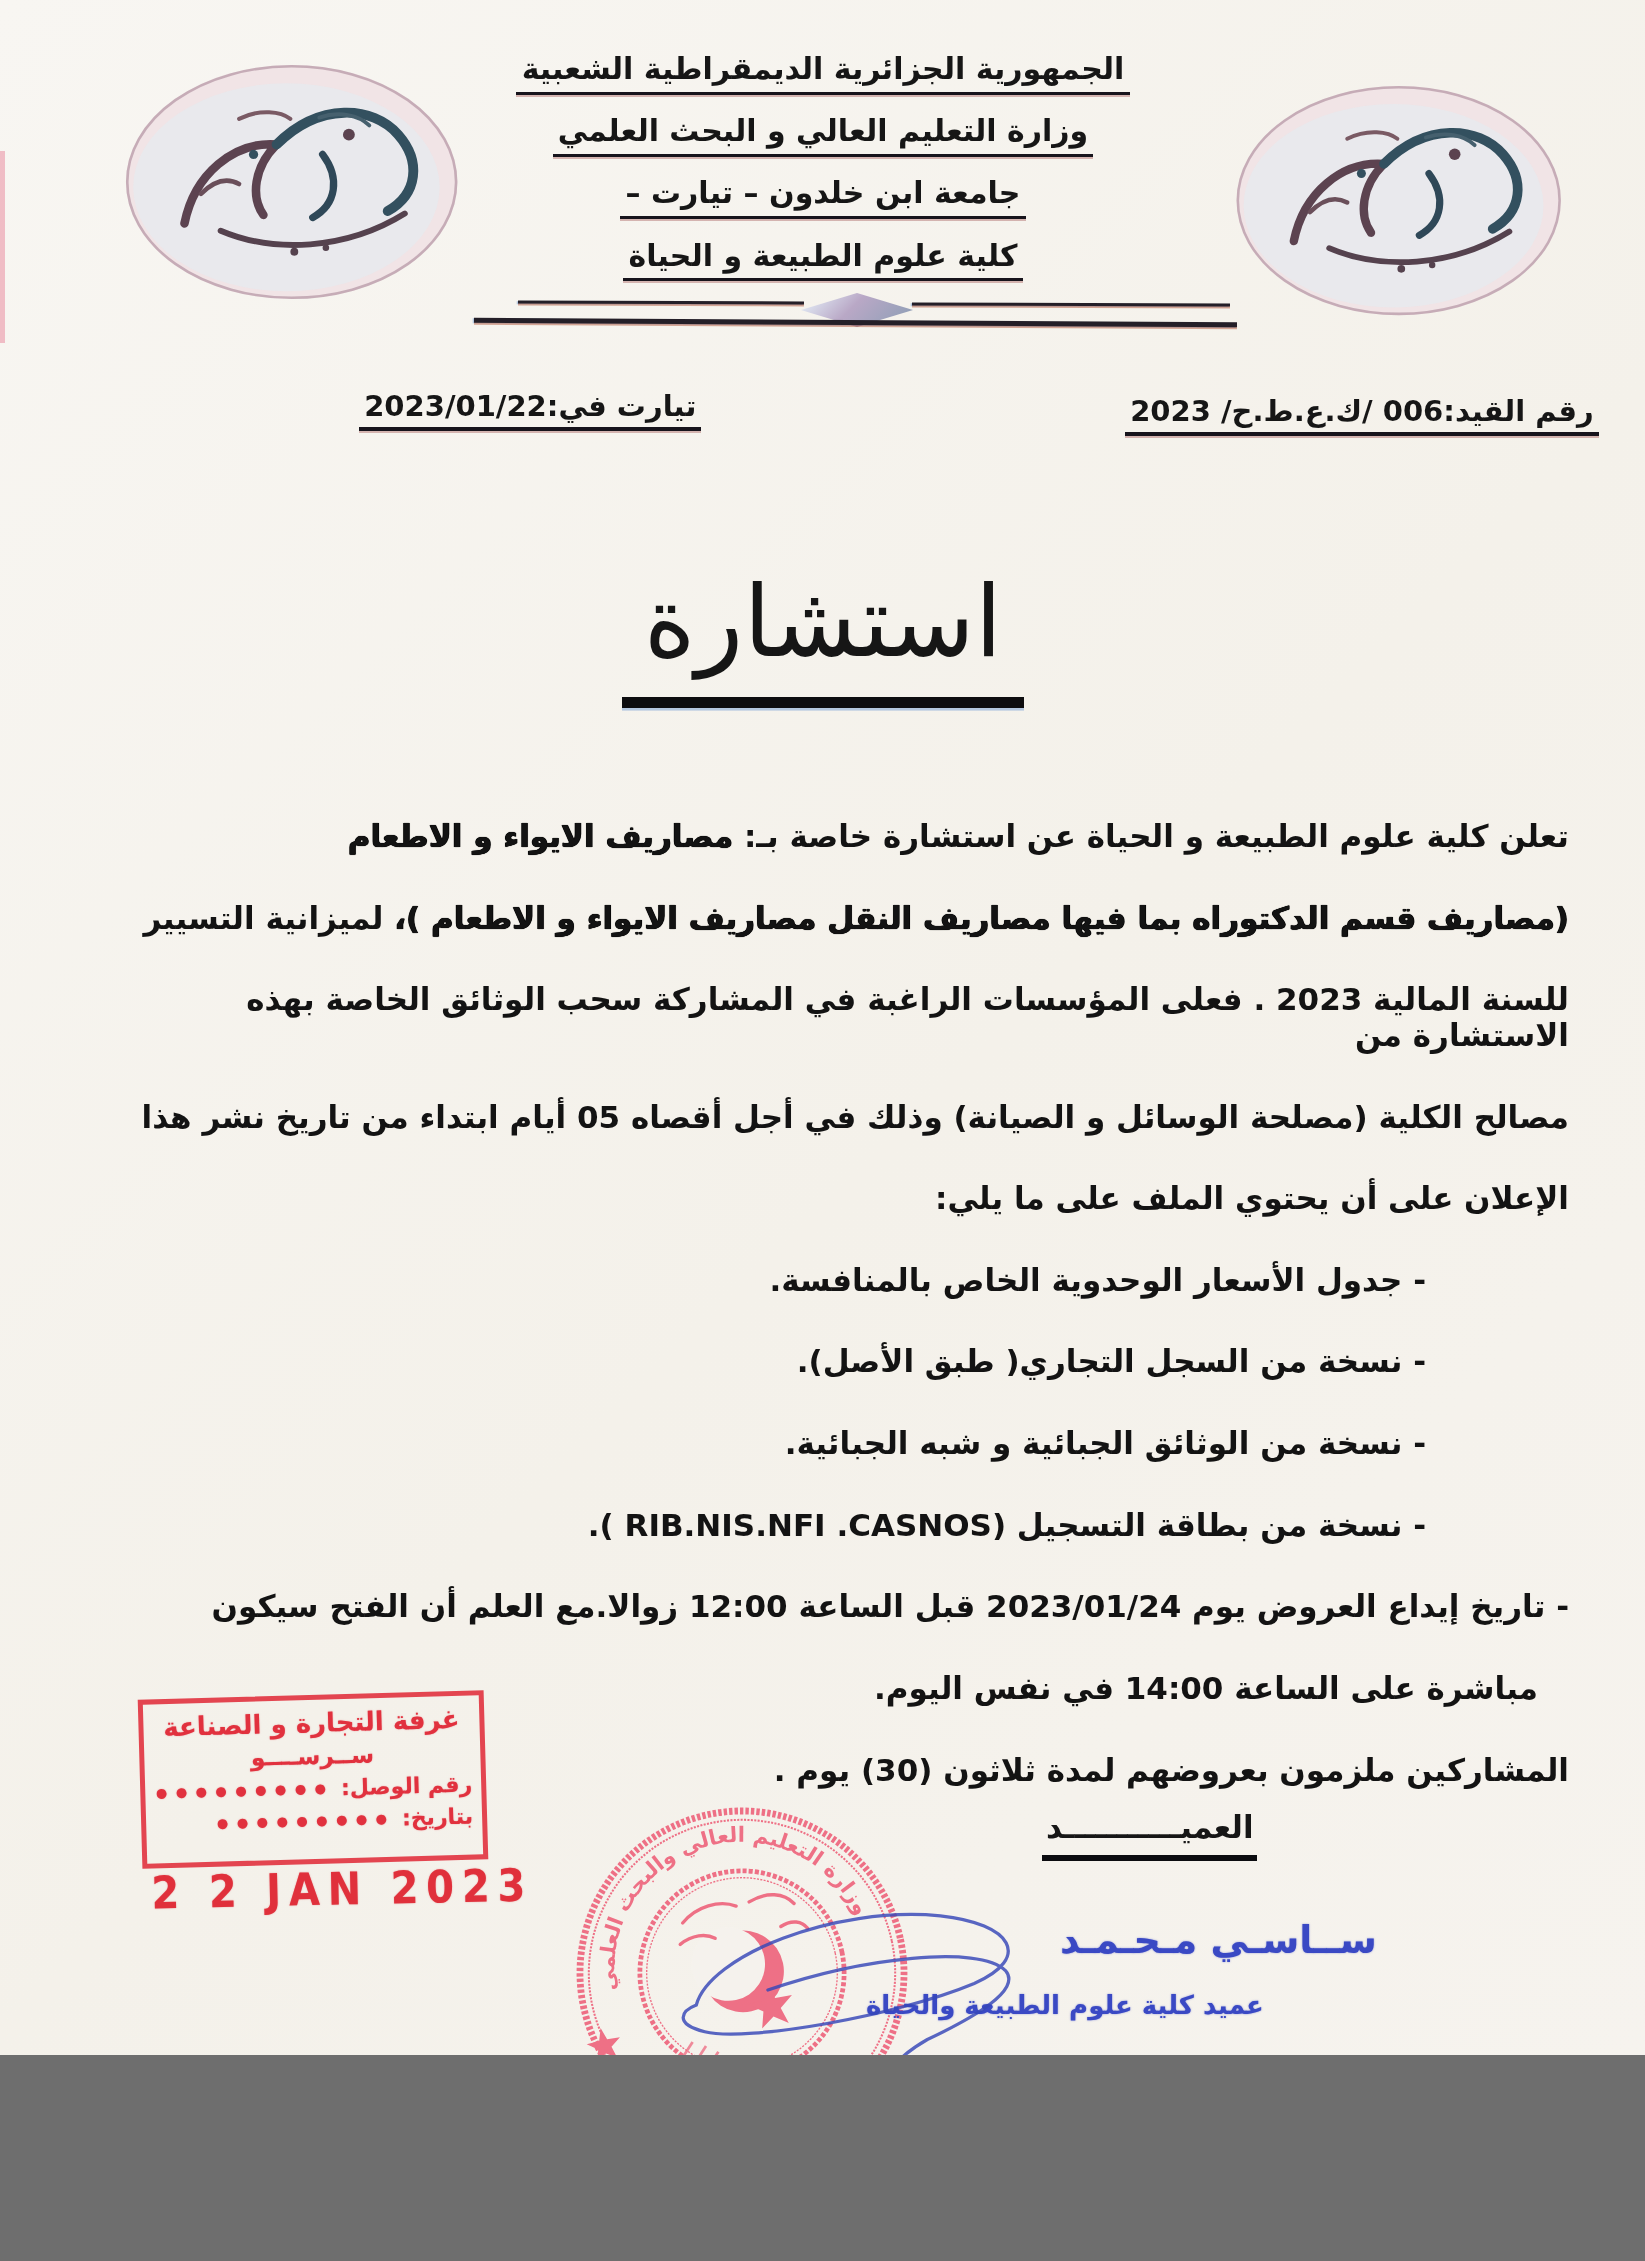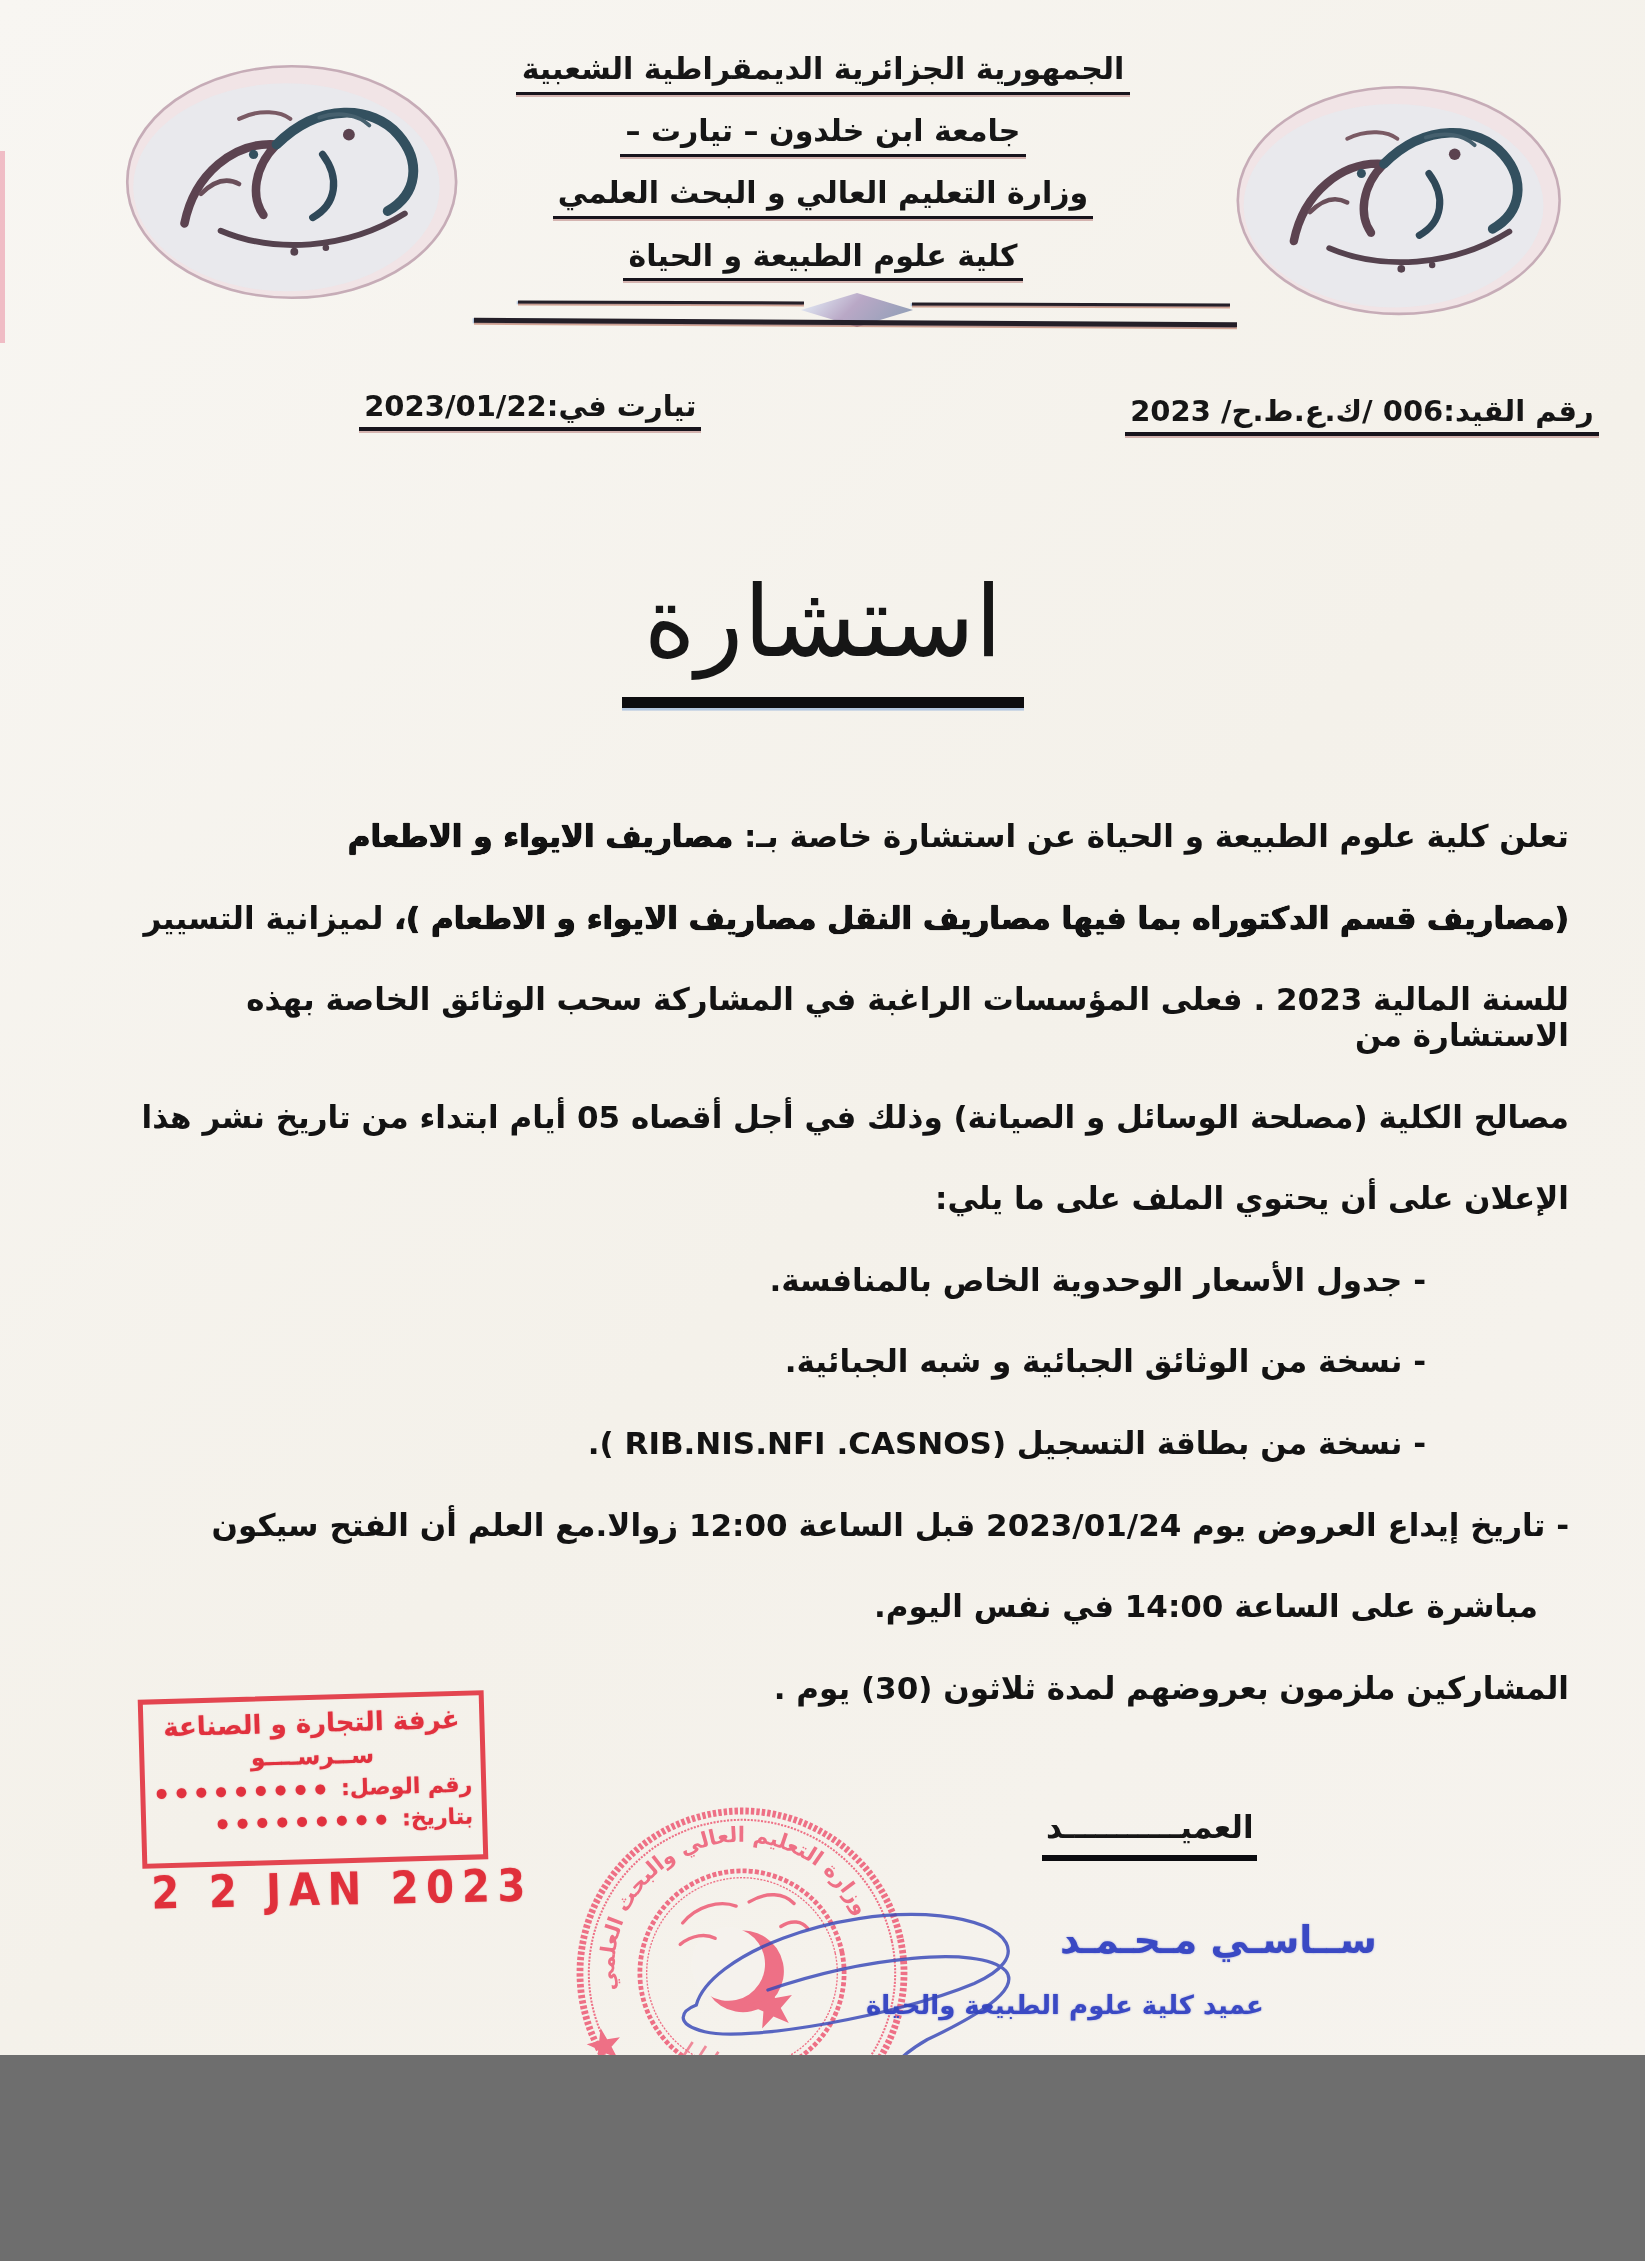--- a/index.html
+++ b/index.html
@@ -119,22 +119,22 @@
       <path d="M 120 210 C 140 190 160 185 178 195" stroke="#6a4f5a" stroke-width="7"></path>
     </g>
     <circle cx="345" cy="120" r="9" fill="#5c4350"></circle>
     <circle cx="200" cy="150" r="7" fill="#33505f"></circle>
     <circle cx="262" cy="298" r="6" fill="#55424e"></circle>
     <circle cx="310" cy="292" r="5" fill="#55424e"></circle>
   </svg>
 
   <div class="hdr">
     <div class="row"><span class="uline">الجمهورية الجزائرية الديمقراطية الشعبية</span></div>
+    <div class="row"><span class="uline">وزارة التعليم العالي و البحث العلمي</span></div>
     <div class="row"><span class="uline">جامعة ابن خلدون – تيارت –</span></div>
-    <div class="row"><span class="uline">وزارة التعليم العالي و البحث العلمي</span></div>
     <div class="row"><span class="uline">كلية علوم الطبيعة و الحياة</span></div>
   </div>
 
   <div class="divline" style="left:518px;top:301px;width:286px;height:3.3px;transform:rotate(0.2deg);"></div>
   <div class="diamond"></div>
   <div class="divline" style="left:912px;top:303px;width:318px;height:3.3px;transform:rotate(0.2deg);"></div>
   <div class="divline" style="left:474px;top:320px;width:763px;height:5.2px;transform:rotate(0.35deg);"></div>
 
   <div class="refnum">
     <span class="uline">رقم القيد:006 /ك.ع.ط.ح/ 2023</span>
@@ -154,20 +154,21 @@
     </div>
     <div class="b">
       <span class="xbold">(مصاريف قسم الدكتوراه بما فيها مصاريف النقل مصاريف الايواء و الاطعام )،</span>
       <span> </span>
       <span>لميزانية التسيير</span>
     </div>
     <div class="b">للسنة المالية 2023 . فعلى المؤسسات الراغبة في المشاركة سحب الوثائق الخاصة بهذه الاستشارة من</div>
     <div class="b">مصالح الكلية (مصلحة الوسائل و الصيانة) وذلك في أجل أقصاه 05 أيام ابتداء من تاريخ نشر هذا</div>
     <div class="b">الإعلان على أن يحتوي الملف على ما يلي:</div>
     <div class="b item">- جدول الأسعار الوحدوية الخاص بالمنافسة.</div>
+    <div class="b item">- نسخة من السجل التجاري( طبق الأصل).</div>
     <div class="b item">- نسخة من الوثائق الجبائية و شبه الجبائية.</div>
     <div class="b item">- نسخة من بطاقة التسجيل (RIB.NIS.NFI .CASNOS ).</div>
     <div class="b">- تاريخ إيداع العروض يوم 2023/01/24 قبل الساعة 12:00 زوالا.مع العلم أن الفتح سيكون</div>
     <div class="b ind2">مباشرة على الساعة 14:00 في نفس اليوم.</div>
     <div class="b">المشاركين ملزمون بعروضهم لمدة ثلاثون (30) يوم .</div>
   </div>
 
   <div class="dean">العميـــــــــــد</div>
   <div class="blue name">ســاسـي مـحـمـد</div>
   <div class="blue deantitle">عميد كلية علوم الطبيعة والحياة</div>

